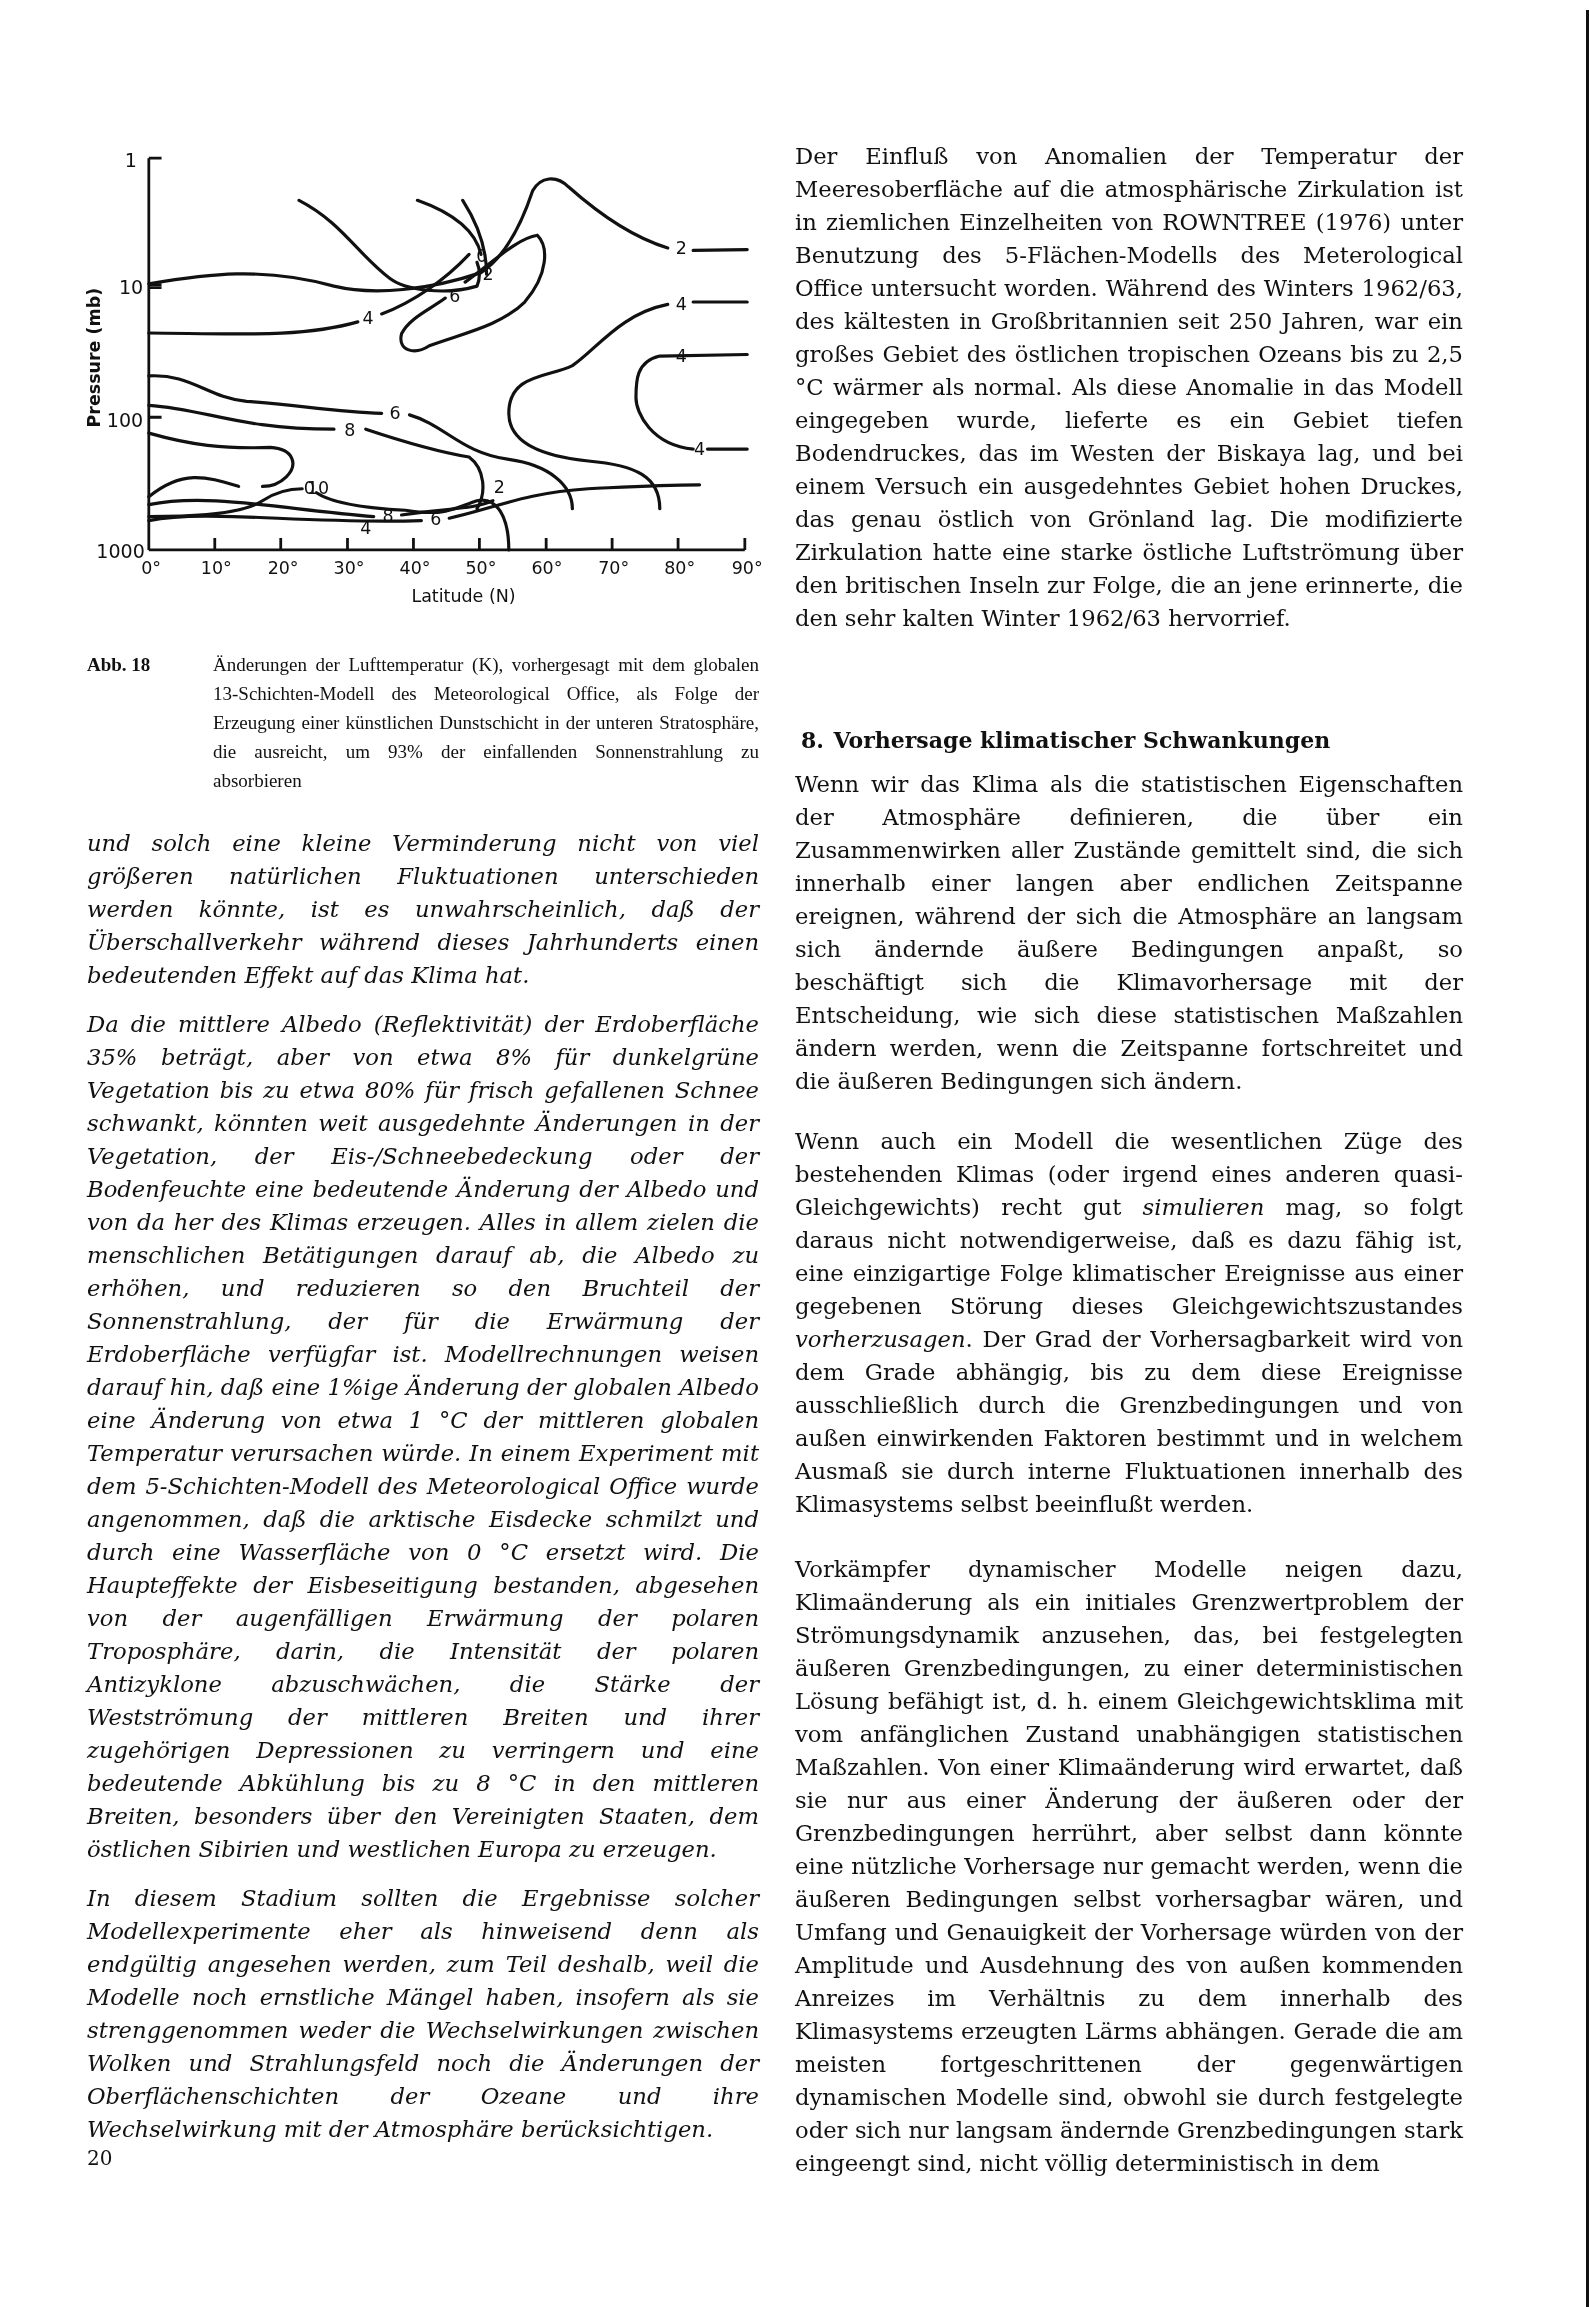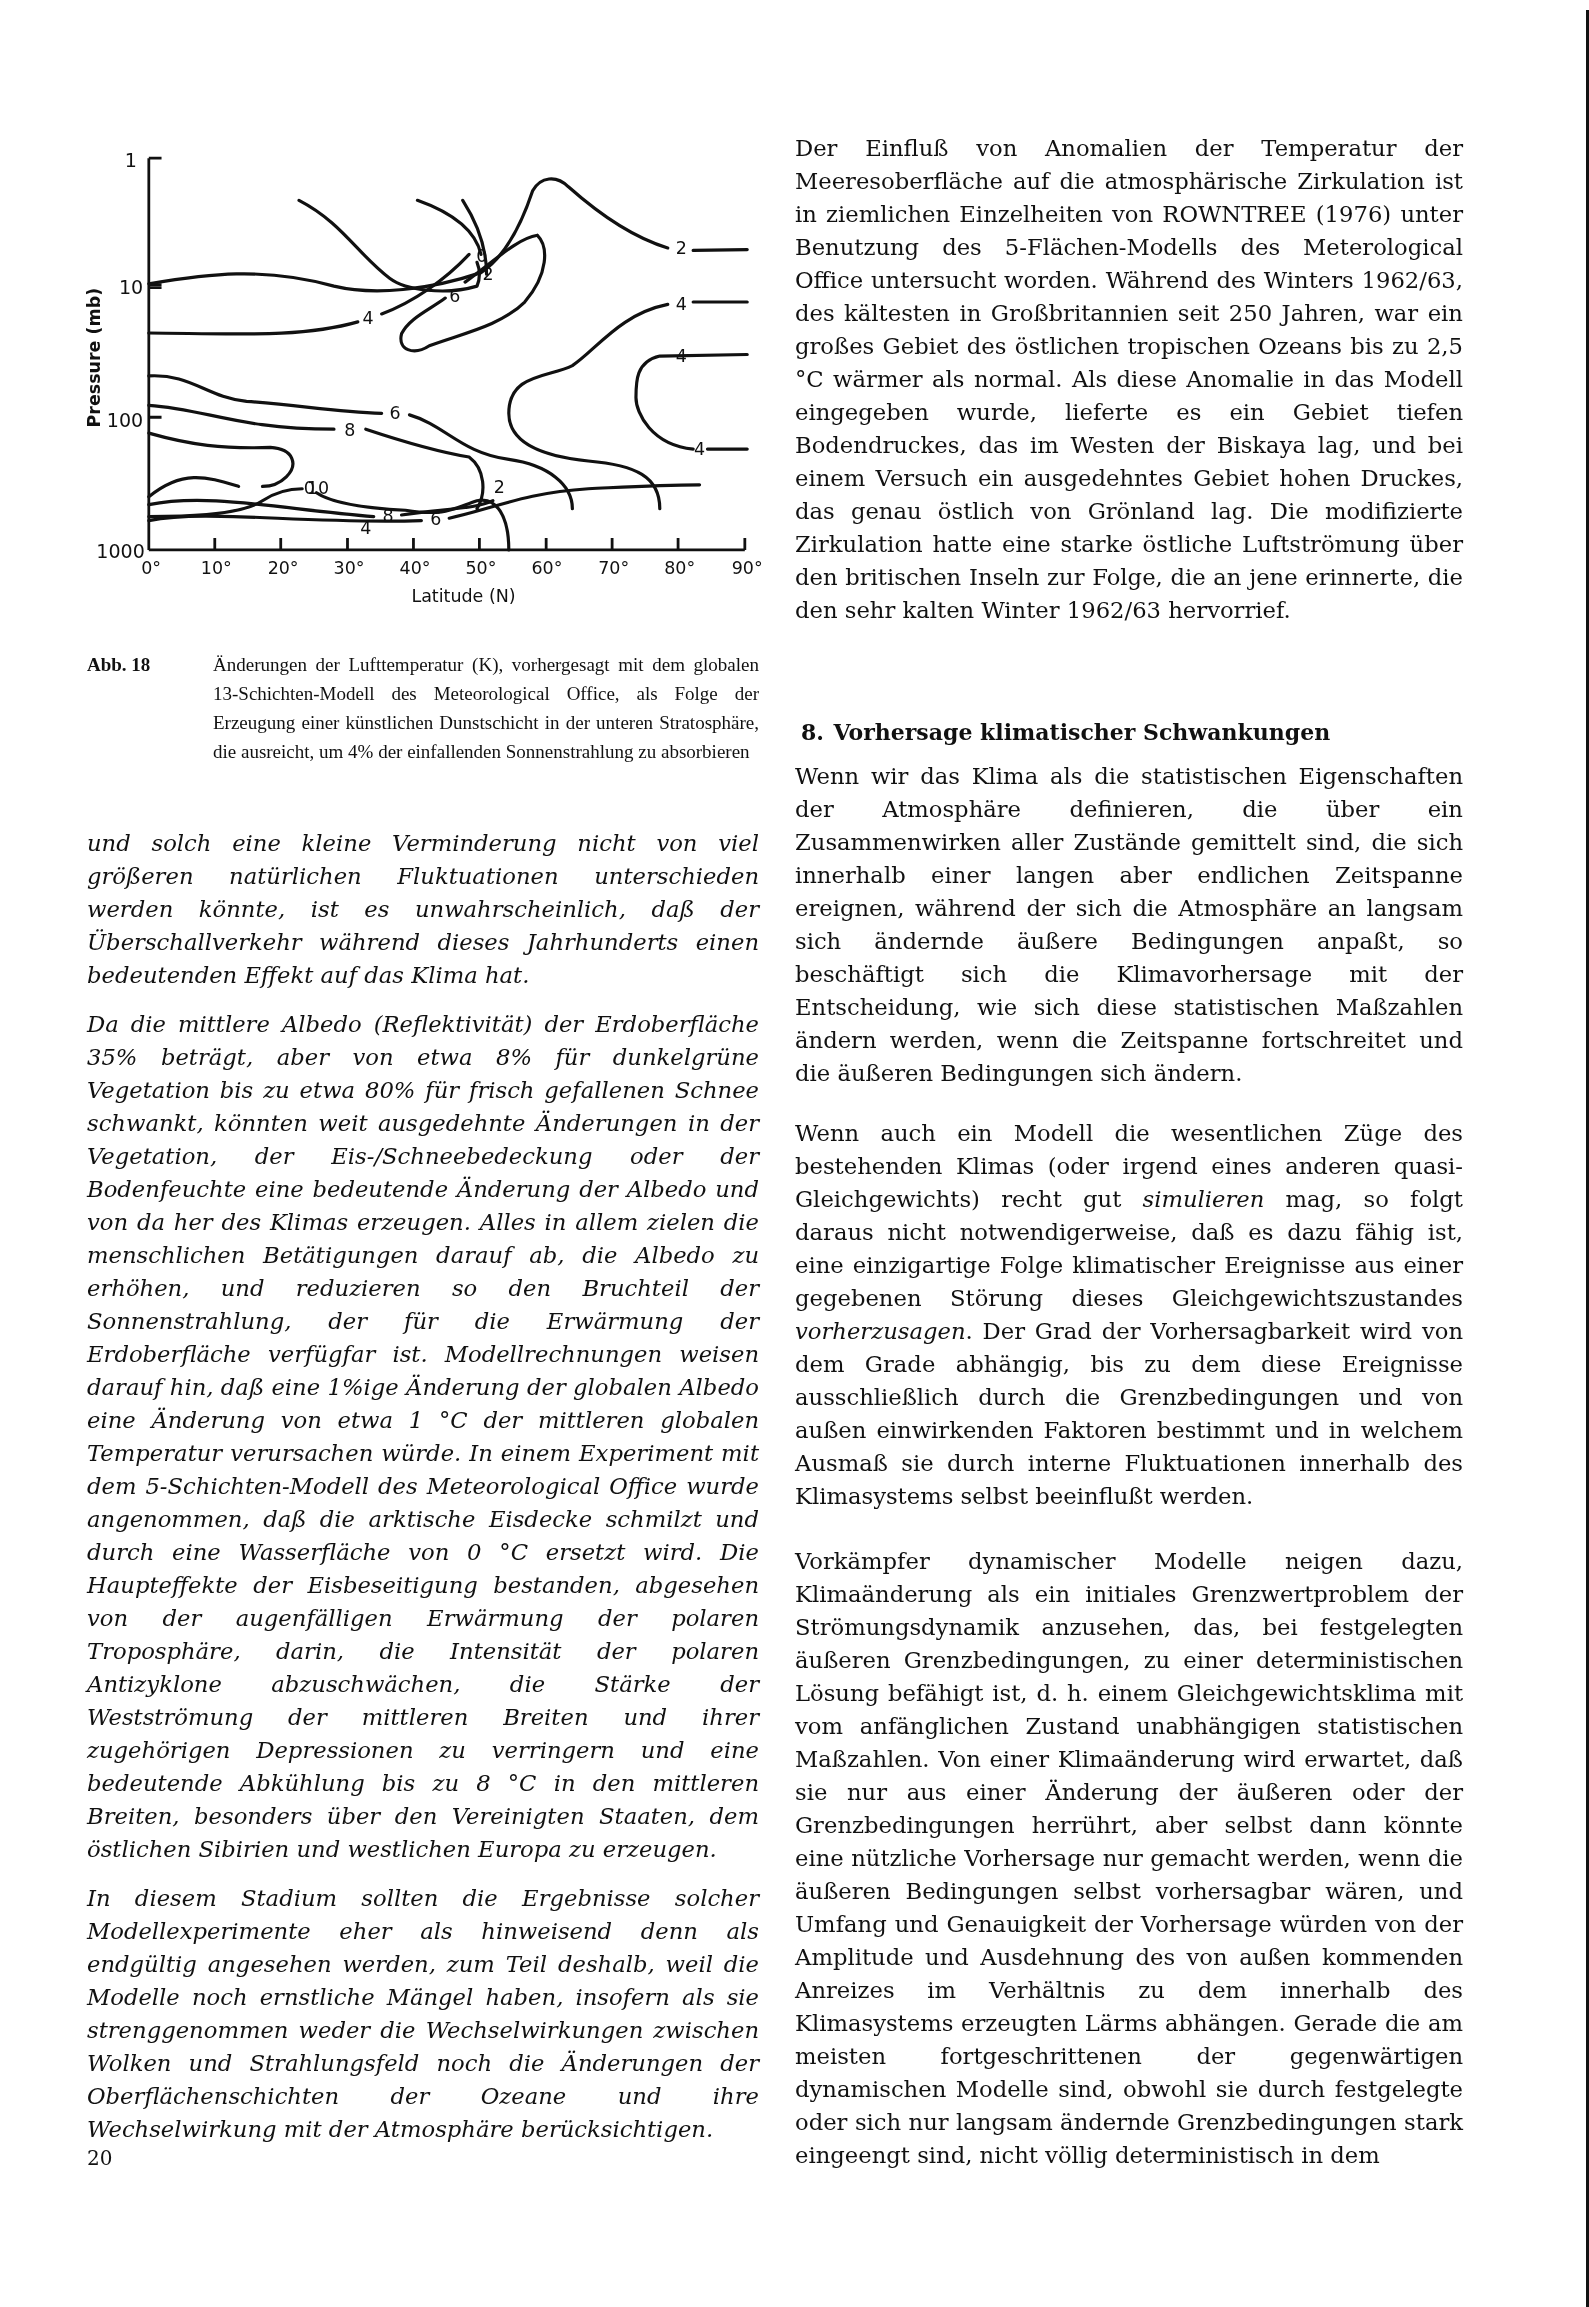--- a/index.html
+++ b/index.html
@@ -96,32 +96,32 @@
     <text x="488" y="657" font-size="22" text-anchor="middle">8</text>
     <text x="548" y="660" font-size="22" text-anchor="middle">6</text>
     <text x="460" y="672" font-size="22" text-anchor="middle">4</text>
     <text x="628" y="620" font-size="22" text-anchor="middle">2</text>
     <text x="389" y="622" font-size="22" text-anchor="middle">0</text>
   </svg>
 </div>
 
 <div class="caption">
   <span class="label">Abb. 18</span>
-  <span class="text">Änderungen der Lufttemperatur (K), vorhergesagt mit dem globalen 13-Schichten-Modell des Meteorological Office, als Folge der Erzeugung einer künstlichen Dunstschicht in der unteren Stratosphäre, die ausreicht, um 4% der einfallenden Sonnenstrahlung zu absorbieren</span>
+  <span class="text">Änderungen der Lufttemperatur (K), vorhergesagt mit dem globalen 13-Schichten-Modell des Meteorological Office, als Folge der Erzeugung einer künstlichen Dunstschicht in der unteren Stratosphäre, die ausreicht, um 93% der einfallenden Sonnenstrahlung zu absorbieren</span>
 </div>
 
 <div class="col left" style="top:827px;font-style:italic;">
   <p>und solch eine kleine Verminderung nicht von viel größeren natürlichen Fluktuationen unterschieden werden könnte, ist es unwahrscheinlich, daß der Überschallverkehr während dieses Jahrhunderts einen bedeutenden Effekt auf das Klima hat.</p>
   <div class="para-gap"></div>
   <p>Da die mittlere Albedo (Reflektivität) der Erdoberfläche 35% beträgt, aber von etwa 8% für dunkelgrüne Vegetation bis zu etwa 80% für frisch gefallenen Schnee schwankt, könnten weit ausgedehnte Änderungen in der Vegetation, der Eis-/Schneebedeckung oder der Bodenfeuchte eine bedeutende Änderung der Albedo und von da her des Klimas erzeugen. Alles in allem zielen die menschlichen Betätigungen darauf ab, die Albedo zu erhöhen, und reduzieren so den Bruchteil der Sonnenstrahlung, der für die Erwärmung der Erdoberfläche verfügfar ist. Modellrechnungen weisen darauf hin, daß eine 1%ige Änderung der globalen Albedo eine Änderung von etwa 1 °C der mittleren globalen Temperatur verursachen würde. In einem Experiment mit dem 5-Schichten-Modell des Meteorological Office wurde angenommen, daß die arktische Eisdecke schmilzt und durch eine Wasserfläche von 0 °C ersetzt wird. Die Haupteffekte der Eisbeseitigung bestanden, abgesehen von der augenfälligen Erwärmung der polaren Troposphäre, darin, die Intensität der polaren Antizyklone abzuschwächen, die Stärke der Westströmung der mittleren Breiten und ihrer zugehörigen Depressionen zu verringern und eine bedeutende Abkühlung bis zu 8 °C in den mittleren Breiten, besonders über den Vereinigten Staaten, dem östlichen Sibirien und westlichen Europa zu erzeugen.</p>
   <div class="para-gap"></div>
   <p>In diesem Stadium sollten die Ergebnisse solcher Modellexperimente eher als hinweisend denn als endgültig angesehen werden, zum Teil deshalb, weil die Modelle noch ernstliche Mängel haben, insofern als sie strenggenommen weder die Wechselwirkungen zwischen Wolken und Strahlungsfeld noch die Änderungen der Oberflächenschichten der Ozeane und ihre Wechselwirkung mit der Atmosphäre berücksichtigen.</p>
 </div>
 
-<div class="col right" style="top:132px;">
+<div class="col right" style="top:140px;">
   <p>Der Einfluß von Anomalien der Temperatur der Meeresoberfläche auf die atmosphärische Zirkulation ist in ziemlichen Einzelheiten von ROWNTREE (1976) unter Benutzung des 5-Flächen-Modells des Meterological Office untersucht worden. Während des Winters 1962/63, des kältesten in Großbritannien seit 250 Jahren, war ein großes Gebiet des östlichen tropischen Ozeans bis zu 2,5 °C wärmer als normal. Als diese Anomalie in das Modell eingegeben wurde, lieferte es ein Gebiet tiefen Bodendruckes, das im Westen der Biskaya lag, und bei einem Versuch ein ausgedehntes Gebiet hohen Druckes, das genau östlich von Grönland lag. Die modifizierte Zirkulation hatte eine starke östliche Luftströmung über den britischen Inseln zur Folge, die an jene erinnerte, die den sehr kalten Winter 1962/63 hervorrief.</p>
   <div style="height:83px"></div>
   <h2 class="heading">
     <span class="num">8.</span><span>Vorhersage klimatischer Schwankungen</span>
   </h2>
   <div style="height:4.8px"></div>
   <p>Wenn wir das Klima als die statistischen Eigenschaften der Atmosphäre definieren, die über ein Zusammenwirken aller Zustände gemittelt sind, die sich innerhalb einer langen aber endlichen Zeitspanne ereignen, während der sich die Atmosphäre an langsam sich ändernde äußere Bedingungen anpaßt, so beschäftigt sich die Klimavorhersage mit der Entscheidung, wie sich diese statistischen Maßzahlen ändern werden, wenn die Zeitspanne fortschreitet und die äußeren Bedingungen sich ändern.</p>
   <div class="para-gap" style="height:27px"></div>
   <p>
     <span>Wenn auch ein Modell die wesentlichen Züge des bestehenden Klimas (oder irgend eines anderen quasi-Gleichgewichts) recht gut </span><em>simulieren</em><span> mag, so folgt daraus nicht notwendigerweise, daß es dazu fähig ist, eine einzigartige Folge klimatischer Ereignisse aus einer gegebenen Störung dieses Gleichgewichtszustandes </span><em>vorherzusagen</em><span>. Der Grad der Vorhersagbarkeit wird von dem Grade abhängig, bis zu dem diese Ereignisse ausschließlich durch die Grenzbedingungen und von außen einwirkenden Faktoren bestimmt und in welchem Ausmaß sie durch interne Fluktuationen innerhalb des Klimasystems selbst beeinflußt werden.</span>

